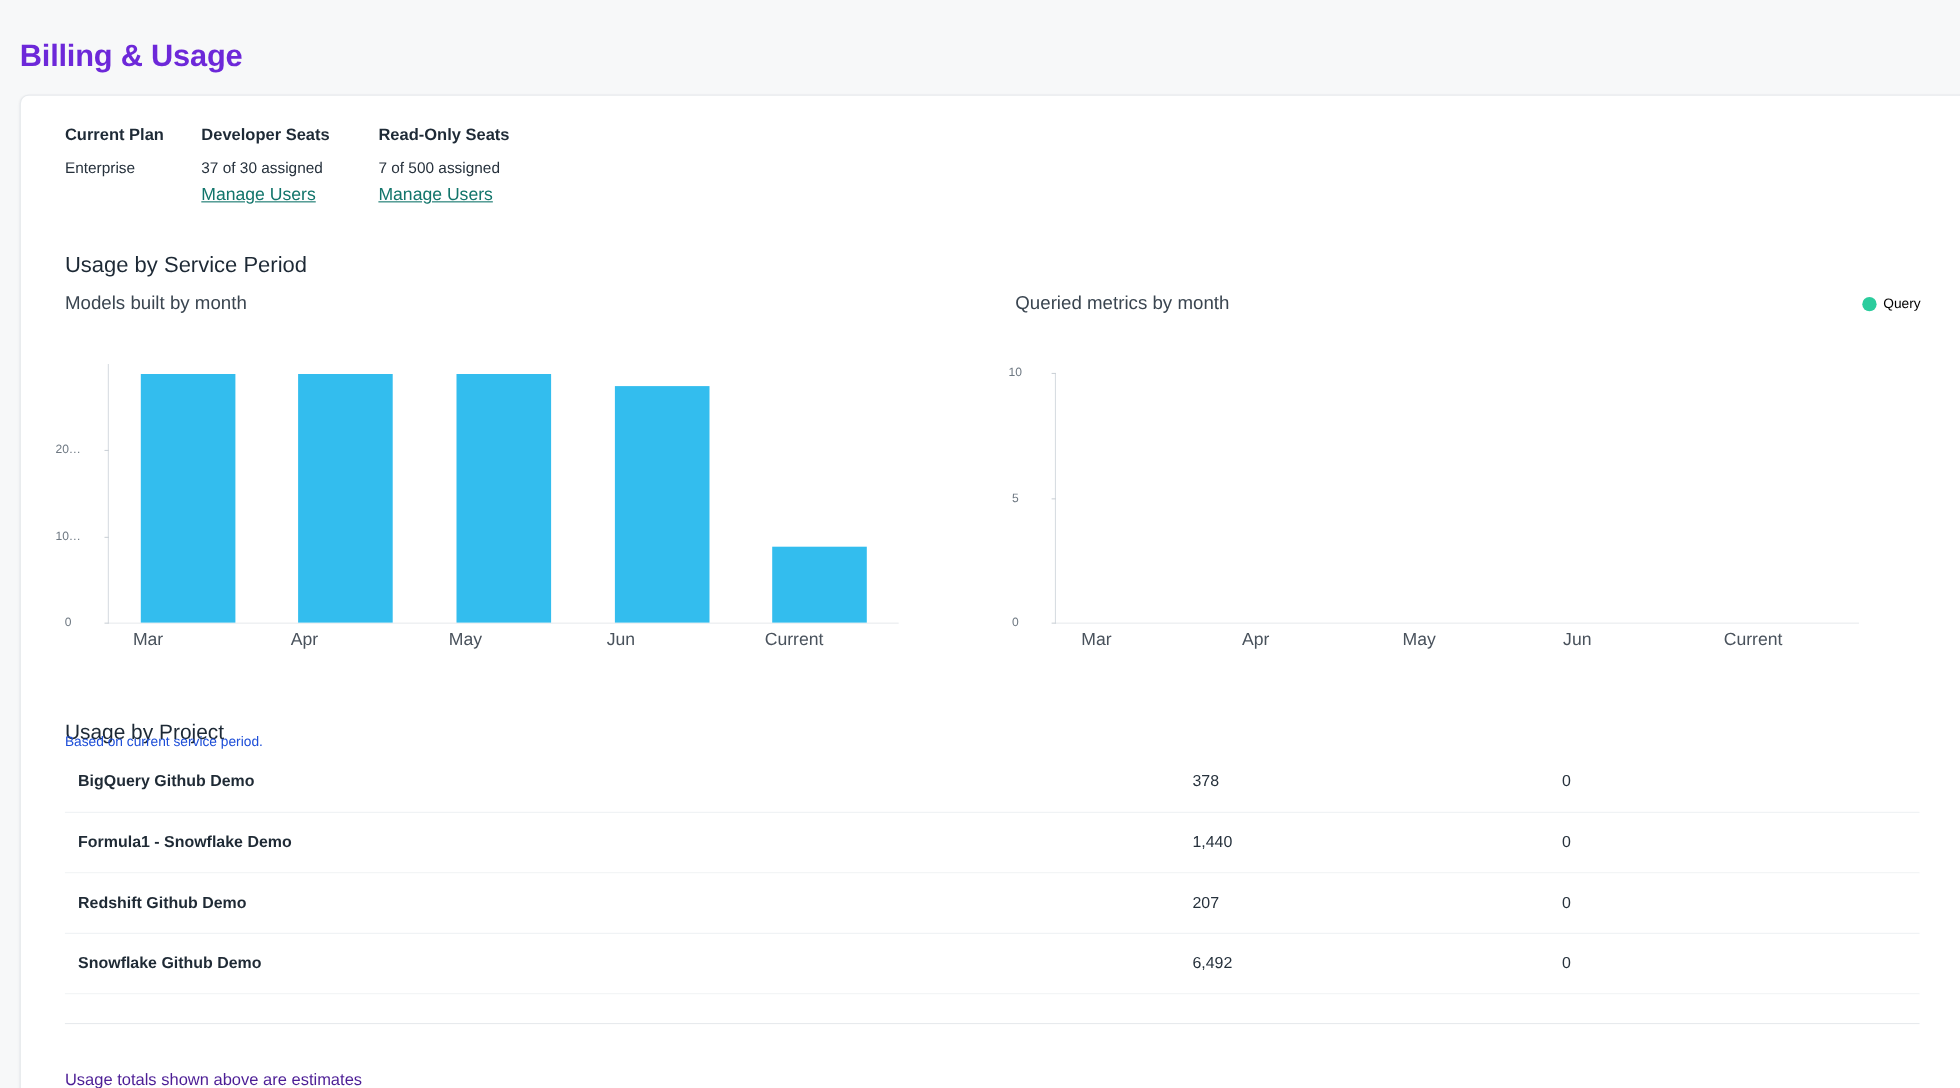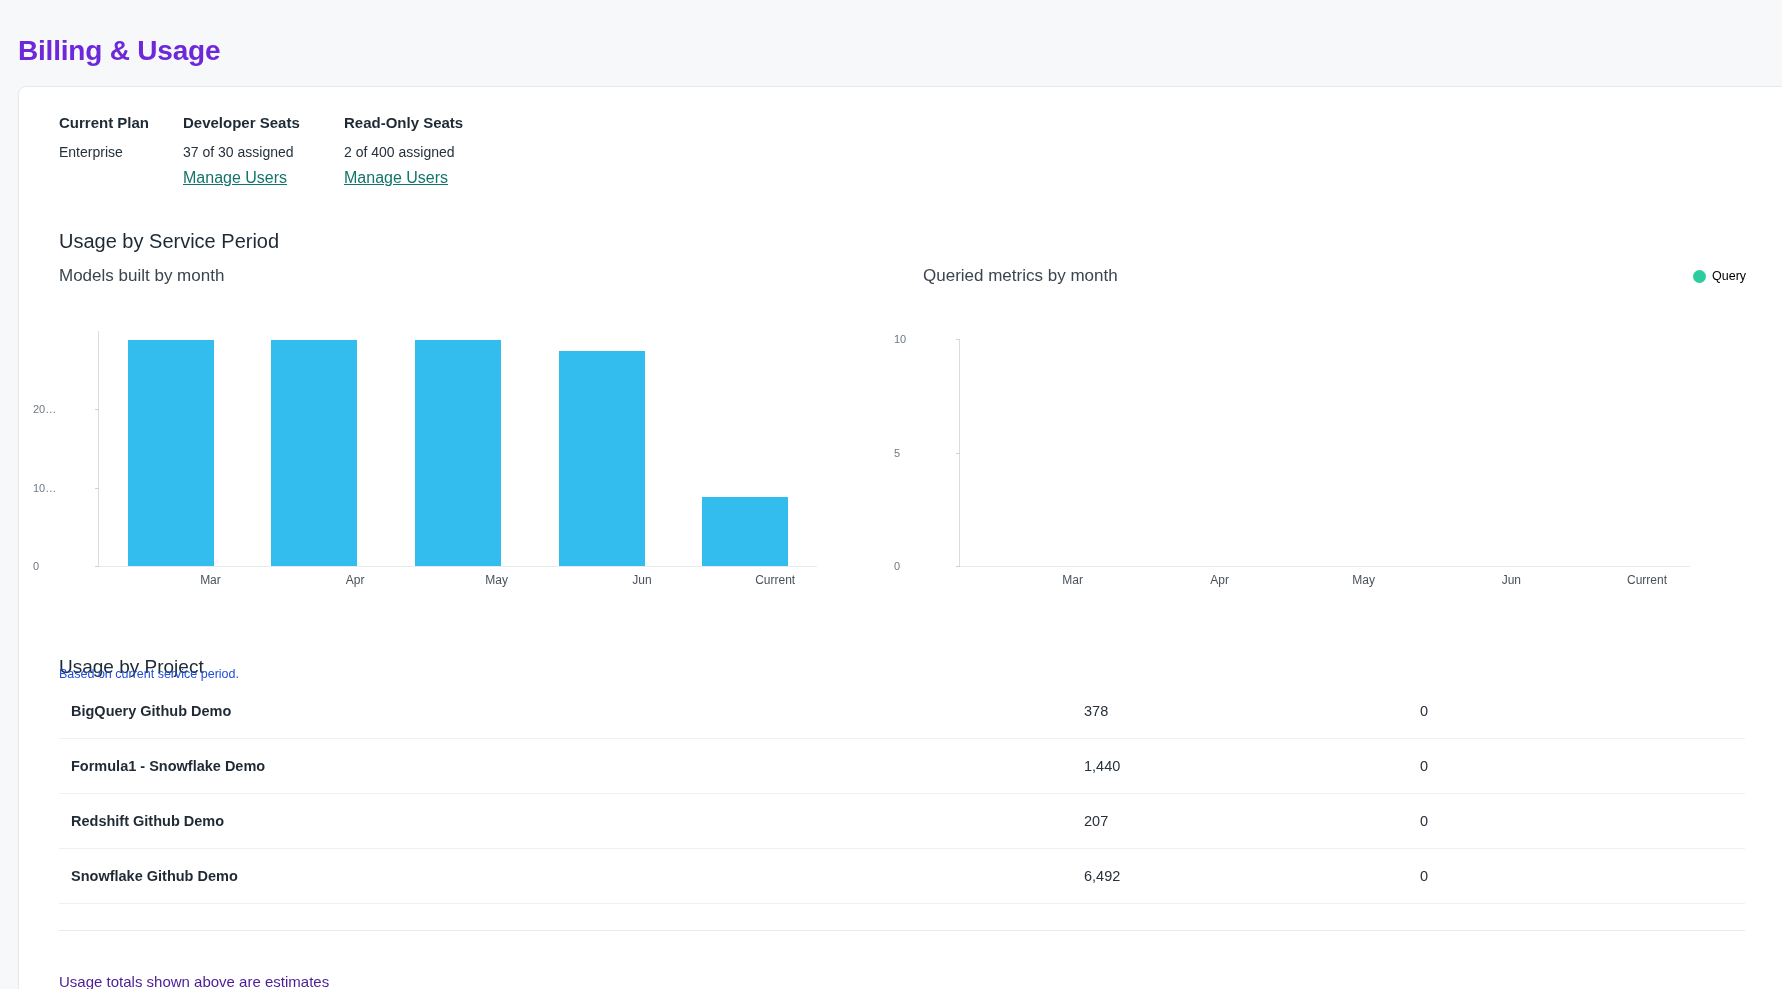--- a/index.html
+++ b/index.html
@@ -22,23 +22,23 @@
   .section-title{position:absolute;left:40px;top:126px;font-size:20px;font-weight:400;color:#1d2935}
   .chart-title{position:absolute;top:179px;font-size:17px;font-weight:400;color:#3a4550}
   .chart-title-0{left:40px}.chart-title-1{left:904px}
   .legend{position:absolute;left:1674px;top:182px;display:flex;align-items:center;gap:6px}
   .legend-dot{width:13px;height:13px;border-radius:50%;background:var(--legend-color,#2bcc9d)}
   .legend-label{font-size:12.5px;font-weight:400;color:#000000}
   .plot{position:absolute;border-left:1px solid #d8dde2;border-bottom:1px solid #e8ebee}
   .plot-0{left:79px;top:244px;width:718px;height:235px}
   .plot-1{left:940px;top:252px;width:730px;height:227px}
   .bar{position:absolute;bottom:0}
-  .ytick-label{position:absolute;left:-66px;width:58px;text-align:left;font-size:11px;line-height:16px;color:#6e7882}
+  .ytick-label{position:absolute;left:-66px;width:58px;text-align:center;font-size:11px;line-height:16px;color:#6e7882}
   .ytick-mark{position:absolute;left:-4px;width:4px;height:1px;background:#ccd2d8}
-  .xtick-label{position:absolute;width:100px;text-align:right;font-size:12px;color:#49525c}
+  .xtick-label{position:absolute;width:100px;text-align:left;font-size:16px;color:#49525c}
   .projects-title{position:absolute;left:40px;top:553px;font-size:19px;font-weight:400;color:#1d2935}
   .projects-subtitle{position:absolute;left:40px;top:580px;font-size:12.5px;color:#1d4ed8}
   .table{position:absolute;left:40px;top:597px;width:1686px}
   .thead{position:relative;height:38px;background:#f7f8fa;border-top:1px solid #e7eaed;border-bottom:1px solid #e7eaed}
   .th{position:absolute;top:50%;transform:translateY(-50%);font-size:12.5px;font-weight:600;color:#59646f}
   .trow{position:relative;height:54px;border-bottom:1px solid #eef1f3;background:#fff}
   .td{position:absolute;top:50%;transform:translateY(-50%);font-size:14.5px;color:#26313c}
   .td.name{font-weight:700;color:#1f2a35}
   .c1{left:12px}.c2{left:1025px}.c3{left:1361px}
   .empty-row{position:relative;height:26px;border-bottom:1px solid #e7eaed;background:#fff}
@@ -55,21 +55,21 @@
     <div class="plan-label">Current Plan</div>
     <div class="plan-value">Enterprise</div>
   </div>
   <div class="plan-cell plan-cell-1">
     <div class="plan-label">Developer Seats</div>
     <div class="plan-value">37 of 30 assigned</div>
     <a class="plan-link">Manage Users</a>
   </div>
   <div class="plan-cell plan-cell-2">
     <div class="plan-label">Read-Only Seats</div>
-    <div class="plan-value">2 of 400 assigned</div>
+    <div class="plan-value">7 of 500 assigned</div>
     <a class="plan-link">Manage Users</a>
   </div>
 
   <h2 class="section-title">Usage by Service Period</h2>
 
   <div class="chart-title chart-title-0">Models built by month</div>
   <div class="chart-title chart-title-1">Queried metrics by month</div>
 
   <div class="legend">
     <span class="legend-dot"></span>

